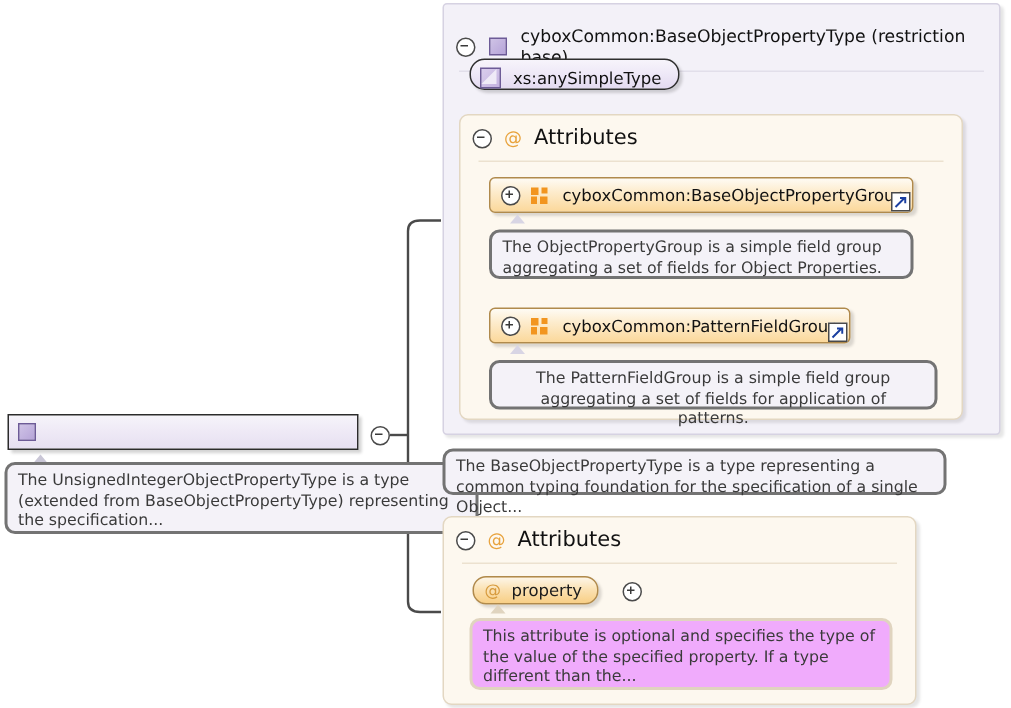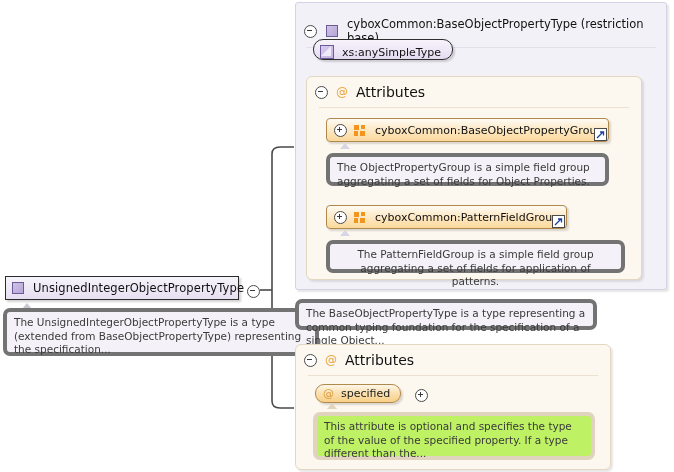--- a/index.html
+++ b/index.html
@@ -53,29 +53,29 @@
     margin-left: 9px;
     font-size: 11.5px;
     color: #111;
     letter-spacing: 0.1px;
   }
 
   
   .doc {
     box-sizing: border-box;
     background: #f4f2f8;
-    border: 4px solid #737373;
+    border: 2px solid #737373;
     border-radius: 7px;
     color: #3a3a3a;
     font-size: 10.5px;
     line-height: 13.5px;
     padding: 4px 7px 4px 7px;
   }
   .doc.cream {
-    background: #bef264;
+    background: #f0abfc;
     border-color: #e0d4bf;
   }
   .doc-tail {
     position: absolute;
     width: 0; height: 0;
     border-left: 5px solid transparent;
     border-right: 5px solid transparent;
   }
 
   
@@ -289,21 +289,20 @@
 
 <svg class="connector-svg">
   <path d="M 260 290 L 272 290" stroke="#4a4a4a" stroke-width="1.6" fill="none"></path>
   <path d="M 272 290 L 272 154 Q 272 147 280 147 L 294 147" stroke="#4a4a4a" stroke-width="1.6" fill="none"></path>
   <path d="M 272 290 L 272 401 Q 272 408 280 408 L 294 408" stroke="#4a4a4a" stroke-width="1.6" fill="none"></path>
 </svg>
 
 
 <div class="abs root-box">
   <span class="sq-icon"></span>
-  <span class="label">UnsignedIntegerObjectPropertyType</span>
 </div>
 <span class="abs circ" style="left:247px; top:284px;"></span>
 
 <div class="abs doc-tail" style="left:22px; top:303px; border-bottom:6px solid #c9c6d6;"></div>
 <div class="abs doc" style="left:3px; top:308px; width:316px; height:48px;">The UnsignedIntegerObjectPropertyType is a type (extended from BaseObjectPropertyType) representing the specification...</div>
 
 
 <div class="abs panel-outer">
   <div class="panel-header">
     <span class="circ"></span>
@@ -361,36 +360,36 @@
   <span class="ext-arrow">
     <svg width="11" height="11" viewBox="0 0 11 11">
         <path d="M2 9 L8 3 M5 3 L8.5 3 L8.5 6.5" stroke="#1a3fa0" stroke-width="1.3" fill="none"></path>
       </svg>
   </span>
 </div>
 <div class="abs doc-tail" style="left:340px; top:230px; border-bottom:6px solid #d8d5e4;"></div>
 <div class="abs doc" style="left:326px; top:240px; width:299px; height:33px;text-align:center;">The PatternFieldGroup is a simple field group aggregating a set of fields for application of patterns.</div>
 
 
-<div class="abs doc" style="left:295px; top:299px; width:302px; height:31px;">The BaseObjectPropertyType is a type representing a common typing foundation for the specification of a single Object...</div>
+<div class="abs doc" style="left:295px; top:299px; width:336px; height:31px;">The BaseObjectPropertyType is a type representing a common typing foundation for the specification of a single Object...</div>
 
 
 <div class="abs panel-lower">
   <div class="attr-head">
     <span class="circ"></span>
     <span class="at-sym">@</span>
     <span class="title">Attributes</span>
   </div>
   <div class="hr-cream"></div>
 </div>
 
 
 <div class="attr-pill" style="left:315px; top:384px;">
   <span class="at">@</span>
-  <span class="label">specified</span>
+  <span class="label">property</span>
 </div>
 <span class="abs circ plus" style="left:398px; top:388px;"></span>
 
 <div class="abs doc-tail" style="left:327px; top:403px; border-bottom:6px solid #e0d4bf;"></div>
 <div class="abs doc cream" style="left:313px; top:412px; width:282px; height:48px;">This attribute is optional and specifies the type of the value of the specified property. If a type different than the...</div>
 
 
 
 
 </body></html>

